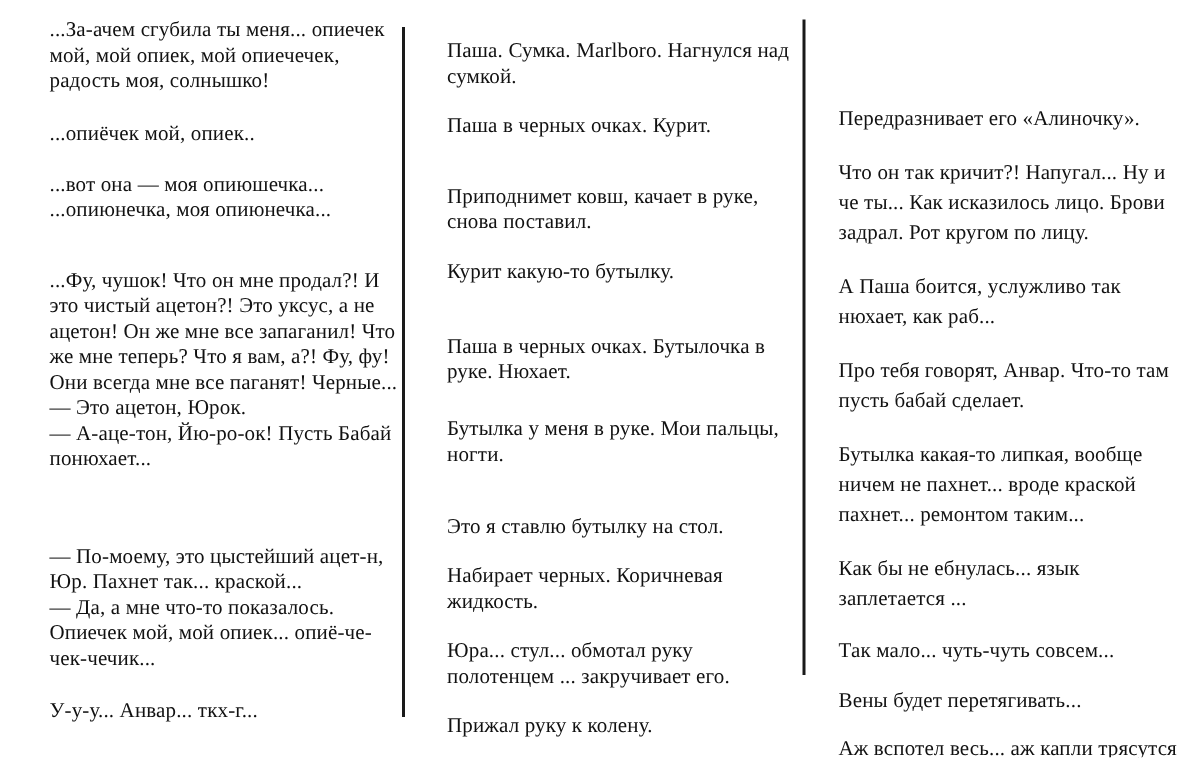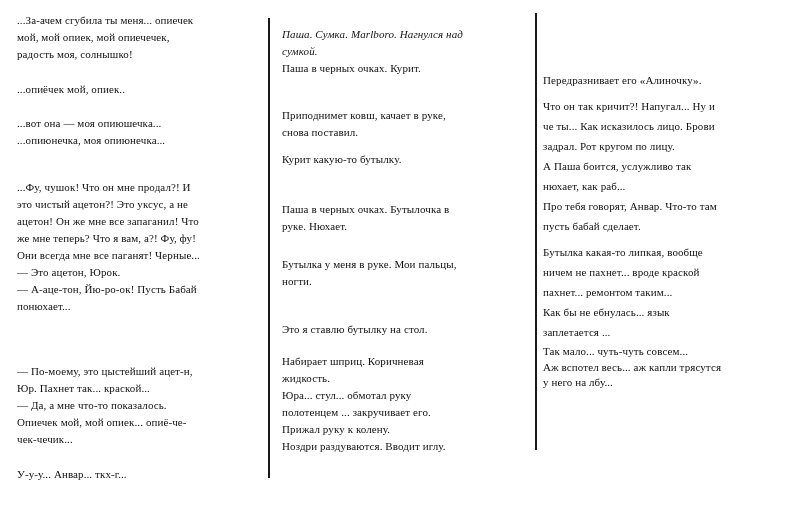--- a/index.html
+++ b/index.html
@@ -16,23 +16,23 @@
     font-family: "Liberation Serif", "DejaVu Serif", serif;
     overflow: hidden;
   }
   .column {
     position: absolute;
   }
   .col-1 { left: 17px;  top: 12px; width: 248px; }
   .col-2 { left: 282px; top: 26px; width: 244px; }
   .col-3 { left: 543px; top: 64px; width: 252px; }
   .block {
-    margin: 0;
+    margin: 16px;
     white-space: pre;
-    font-size: 11px;
+    font-size: 14px;
     line-height: 17px;
     letter-spacing: 0.1px;
   }
   .col-3 .block {
     line-height: 20px;
   }
   .divider {
     position: absolute;
     width: 1.5px;
     background: #1a1a1a;
@@ -61,32 +61,32 @@
 понюхает...</p>
       <p class="block" style="margin-top: 48px;">— По-моему, это цыстейший ацет-н,
 Юр. Пахнет так... краской...
 — Да, а мне что-то показалось.
 Опиечек мой, мой опиек... опиё-че-
 чек-чечик...</p>
       <p class="block" style="margin-top: 18px;">У-у-у... Анвар... ткх-г...</p>
     </div>
   <div class="divider divider-1"></div>
   <div class="column col-2">
-      <p class="block" style="margin-top: 0px; font-style: italic;">Паша. Сумка. Marlboro. Нагнулся над
+      <p class="block" style="margin-top: 0px;">Паша. Сумка. Marlboro. Нагнулся над
 сумкой.</p>
       <p class="block" style="margin-top: 0px;">Паша в черных очках. Курит.</p>
       <p class="block" style="margin-top: 30px;">Приподнимет ковш, качает в руке,
 снова поставил.</p>
       <p class="block" style="margin-top: 10px;">Курит какую-то бутылку.</p>
       <p class="block" style="margin-top: 33px;">Паша в черных очках. Бутылочка в
 руке. Нюхает.</p>
       <p class="block" style="margin-top: 21px;">Бутылка у меня в руке. Мои пальцы,
 ногти.</p>
       <p class="block" style="margin-top: 31px;">Это я ставлю бутылку на стол.</p>
-      <p class="block" style="margin-top: 15px;">Набирает шприц. Коричневая
+      <p class="block" style="margin-top: 15px;">Набирает черных. Коричневая
 жидкость.</p>
       <p class="block" style="margin-top: 0px;">Юра... стул... обмотал руку
 полотенцем ... закручивает его.</p>
       <p class="block" style="margin-top: 0px;">Прижал руку к колену.</p>
       <p class="block" style="margin-top: 0px;">Ноздри раздуваются. Вводит иглу.</p>
     </div>
   <div class="divider divider-2"></div>
   <div class="column col-3">
       <p class="block" style="margin-top: 6px;">Передразнивает его «Алиночку».</p>
       <p class="block" style="margin-top: 6px;">Что он так кричит?! Напугал... Ну и
@@ -95,16 +95,17 @@
       <p class="block" style="margin-top: 0px;">А Паша боится, услужливо так
 нюхает, как раб...</p>
       <p class="block" style="margin-top: 0px;">Про тебя говорят, Анвар. Что-то там
 пусть бабай сделает.</p>
       <p class="block" style="margin-top: 6px;">Бутылка какая-то липкая, вообще
 ничем не пахнет... вроде краской
 пахнет... ремонтом таким...</p>
       <p class="block" style="margin-top: 0px;">Как бы не ебнулась... язык
 заплетается ...</p>
       <p class="block" style="margin-top: 0px; line-height: 18px;">Так мало... чуть-чуть совсем...</p>
+      <p class="block" style="margin-top: 0px; line-height: 16px;">Вены будет перетягивать...</p>
       <p class="block" style="margin-top: 0px; line-height: 15px;">Аж вспотел весь... аж капли трясутся
 у него на лбу...</p>
     </div>
 </div>
 
 </body></html>

